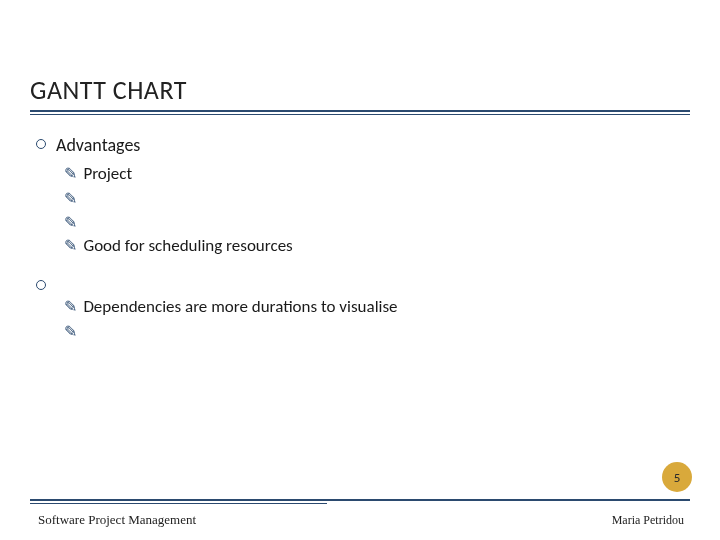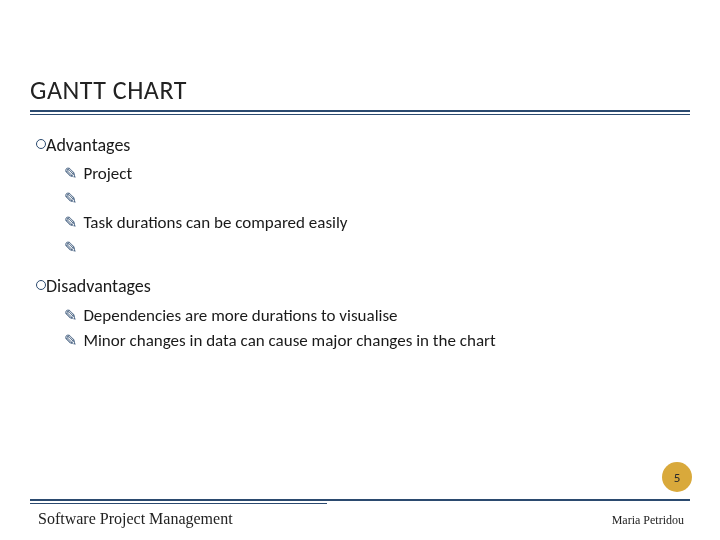--- a/index.html
+++ b/index.html
@@ -30,20 +30,21 @@
     padding-left: 6px;
     font-size: 17px;
     line-height: 1.35;
   }
   .section {
     margin-bottom: 16px;
   }
   .o-bullet {
     display: flex;
     align-items: flex-start;
+    gap: 10px;
     margin-bottom: 6px;
   }
   .o-icon {
     display: inline-block;
     width: 10px;
     height: 10px;
     border: 1.6px solid #2b4a6f;
     border-radius: 50%;
     margin-top: 6px;
     flex: 0 0 auto;
@@ -90,21 +91,21 @@
     padding-top: 2px;
   }
   .footer-rule-inner {
     border-top: 1px solid #2b4a6f;
     width: 45%;
   }
   .footer-left {
     position: absolute;
     left: 38px;
     bottom: 12px;
-    font-size: 16px;
+    font-size: 13px;
     font-family: "Times New Roman", serif;
     color: #222;
   }
   .footer-right {
     position: absolute;
     right: 36px;
     bottom: 12px;
     font-size: 12px;
     font-family: "Times New Roman", serif;
     color: #222;
@@ -131,41 +132,39 @@
       <div class="sub-list">
         <div class="sub-item">
           <span class="wave">✎</span>
           <span>Project</span>
         </div>
         <div class="sub-item">
           <span class="wave">✎</span>
         </div>
         <div class="sub-item">
           <span class="wave">✎</span>
-          <span>Task durations can be compared easily</span>
         </div>
         <div class="sub-item">
           <span class="wave">✎</span>
+          <span>Good for scheduling resources</span>
         </div>
       </div>
     </div>
 
     <div class="section">
       <div class="o-bullet">
         <span class="o-icon"></span>
-        <span class="section-heading">Disadvantages</span>
       </div>
       <div class="sub-list">
         <div class="sub-item">
           <span class="wave">✎</span>
           <span>Dependencies are more durations to visualise</span>
         </div>
         <div class="sub-item">
           <span class="wave">✎</span>
-          <span>Minor changes in data can cause major changes in the chart</span>
         </div>
       </div>
     </div>
 
   </div>
 
   <div class="pagebadge">
     <span>5</span>
   </div>
 

